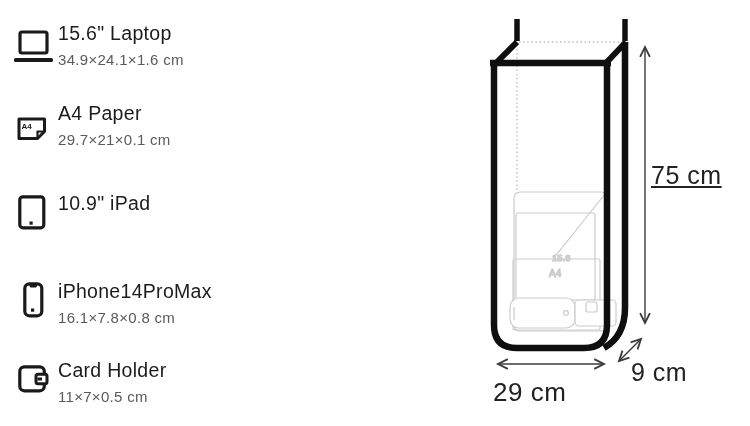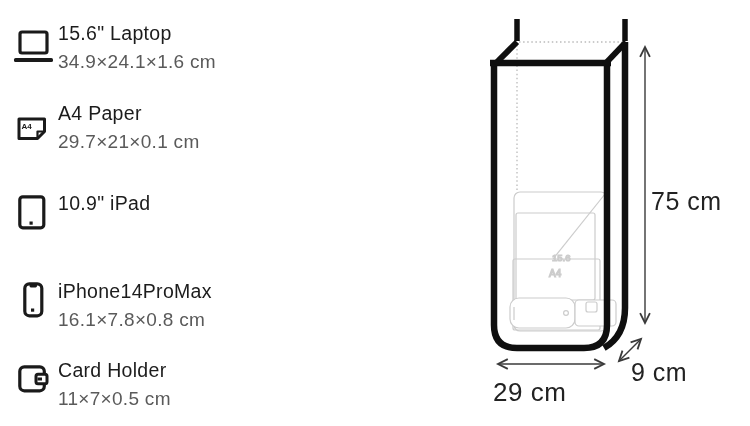--- a/index.html
+++ b/index.html
@@ -12,28 +12,28 @@
 
   
   .item{position:absolute;left:8px;width:260px;height:72px;}
   .item .icon{position:absolute;}
   .item .title{
     position:absolute;left:50px;top:0;
     font-size:19.5px;color:#1c1c1c;letter-spacing:.3px;white-space:nowrap;
   }
   .item .dims{
     position:absolute;left:50px;top:29px;
-    font-size:19px;color:#5a5a5a;letter-spacing:.3px;white-space:nowrap;text-align:right;
+    font-size:15px;color:#5a5a5a;letter-spacing:.3px;white-space:nowrap;text-align:right;
   }
 
   
   .dim-label{
     position:absolute;color:#222;font-size:25px;letter-spacing:.5px;white-space:nowrap;
   }
-  #label-height{left:651px;top:187px;}
+  #label-height{left:651px;top:161px;text-decoration:underline;}
   #label-width{left:493px;top:377px;width:116px;text-align:left;font-size:26px;}
   #label-depth{left:631px;top:358px;}
 
   svg{position:absolute;left:0;top:0;}
 </style>
 </head>
 <body>
 
 <div class="item" style="top:22px">
   <svg class="icon" style="left:5px;top:7px" width="40" height="36" viewBox="0 0 40 36">

